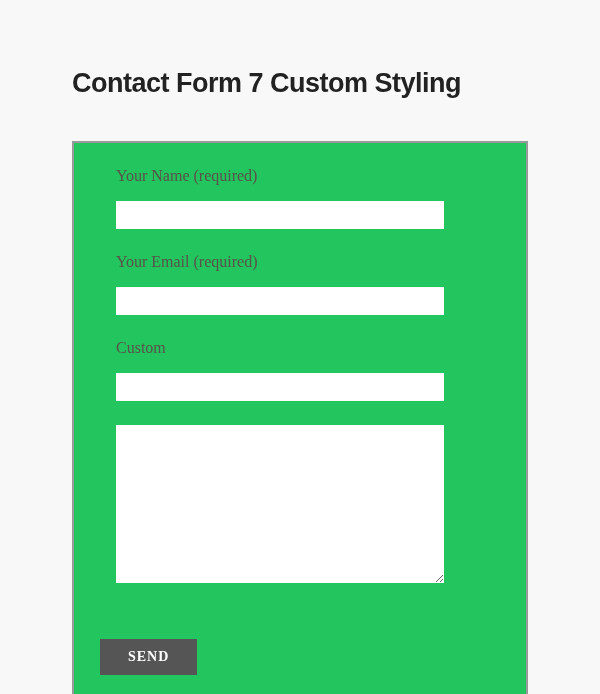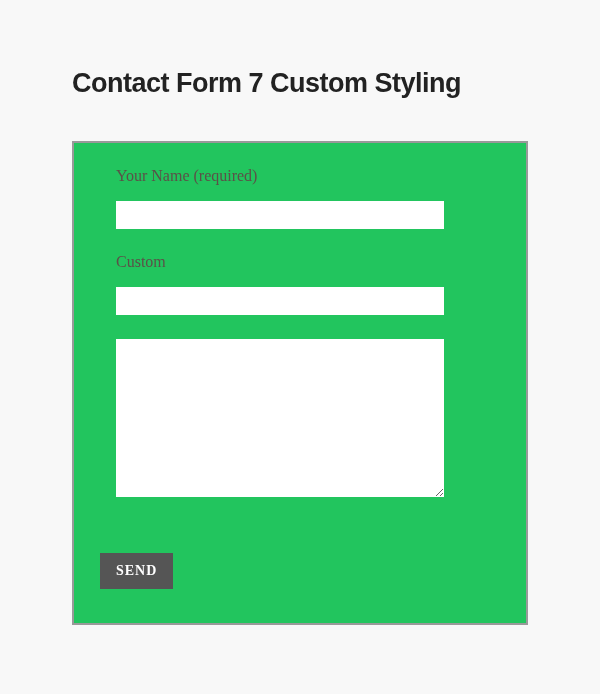--- a/index.html
+++ b/index.html
@@ -63,36 +63,40 @@
       margin-bottom: 40px;
     }
     .send-button {
       background: #555;
       color: #fff;
       border: none;
       font-family: Georgia, 'Times New Roman', serif;
       font-weight: bold;
       font-size: 14px;
       letter-spacing: 1px;
-      padding: 10px 16px;
+      padding: 10px 28px;
       cursor: pointer;
     }
   </style>
 </head>
 <body>
 
 <h1 class="page-title">Contact Form 7 Custom Styling</h1>
 
 <div class="form-container">
 
   <div class="field-group">
     <label class="field-label">Your Name (required)</label>
     <input type="text" class="text-input" value="" style="">
   </div>
 
+  <div class="field-group">
+    <label class="field-label">Your Email (required)</label>
+    <input type="text" class="text-input" value="" style="">
+  </div>
 
   <div class="field-group">
     <label class="field-label">Custom</label>
     <input type="text" class="text-input" value="" style="">
   </div>
 
   <div class="field-group message-group">
     <textarea class="textarea-input" style=""></textarea>
   </div>
 

